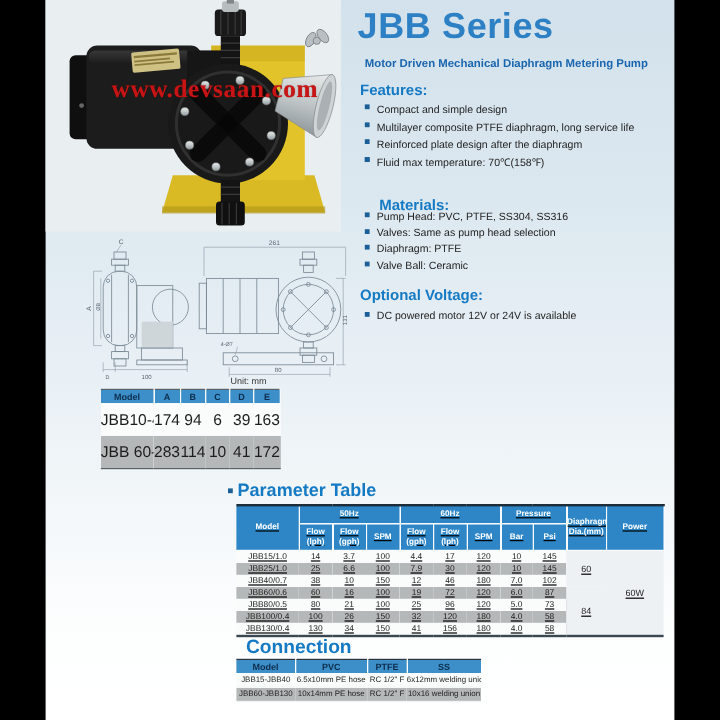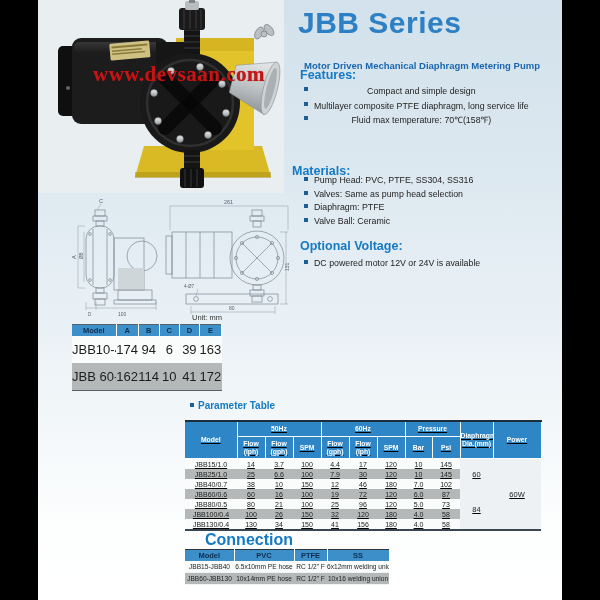--- a/index.html
+++ b/index.html
@@ -10,44 +10,44 @@
   #bar-right{left:562px;width:38px;}
   #content{position:absolute;left:38px;top:0;width:524px;height:600px;
     background:linear-gradient(180deg,#d2e1eb 0%,#dce8f0 28%,#edf3f7 60%,#fdfefe 88%,#ffffff 100%);}
   
   #photo{position:absolute;left:0;top:0;width:246px;height:193px;background:#e9eef1;}
   #watermark{position:absolute;left:55px;top:62px;width:190px;
     font-family:"Liberation Serif",serif;font-weight:bold;font-size:21px;color:#c81414;
     text-shadow:0 0 1px rgba(120,0,0,.6);letter-spacing:.5px;white-space:nowrap;}
   
   #title{position:absolute;left:260px;top:6px;font-size:30px;font-weight:bold;color:#2d80c3;letter-spacing:.5px;}
-  #subtitle{position:absolute;left:266px;top:60px;font-size:9.5px;font-weight:bold;color:#1a66ae;}
+  #subtitle{position:absolute;left:266px;top:48px;font-size:9.5px;font-weight:bold;color:#1a66ae;}
   .sec-head{position:absolute;font-size:12.5px;font-weight:bold;color:#157ac4;}
   .blist{position:absolute;left:266px;margin:0;padding:0;list-style:none;}
   .blist li{position:relative;padding-left:10px;font-size:8.8px;color:#232323;}
   .sq{position:absolute;left:0;top:3px;width:4px;height:4px;background:#1c5f96;display:inline-block;}
-  #features-list li{line-height:14.5px;text-align:center;}
+  #features-list li{line-height:14.5px;}
   #materials-list li,#voltage-list li{line-height:13.5px;}
   
   #drawing{position:absolute;left:0;top:196px;width:256px;height:122px;}
   #unit-label{position:absolute;left:34px;top:313px;width:150px;text-align:right;
     font-size:7.5px;color:#333;}
   
-  table{border-collapse:collapse;table-layout:fixed;}
+  table{border-collapse:collapse;table-layout:fixed;margin-left:12px;}
   td,th{padding:0;text-align:center;overflow:hidden;white-space:nowrap;}
   .hdr-dark th{background:#3c8fc8;color:#0e2d4e;font-weight:bold;font-size:7.5px;
     border-right:1px solid rgba(255,255,255,.75);height:11px;}
   tbody tr{background:#fafcfc;}
   tbody tr.alt{background:#b5b8b8;}
   
   #dim-table{position:absolute;left:34px;top:324px;width:150px;
     border-top:1px solid #55606a;border-bottom:1.5px solid #5a6068;}
   #dim-table td{font-size:13px;color:#1d1d1d;height:27px;}
   
-  #param-head{left:152px;top:400px;font-size:10px;}
+  #param-head{left:152px;top:400px;font-size:15px;}
   #param-head .sq{position:static;margin-right:4px;vertical-align:2px;background:#1c5f96;}
   #param-table{position:absolute;left:147px;top:420px;width:356px;
     border-top:2px solid #1d2e3a;border-bottom:2px solid #3a4750;text-decoration:underline;}
   #param-table th{background:#2e86c6;color:#fff;border-right:1px solid rgba(255,255,255,.55);
     border-bottom:1px solid rgba(255,255,255,.55);font-size:6.8px;font-weight:bold;
     white-space:normal;line-height:1.15;}
   #param-table tr.grp th{height:14px;}
   #param-table tr.sub th{height:21px;}
   #param-table td{font-size:7px;color:#1b1b1b;height:10px;}
   #param-table td.merge{background:#edf1f3;font-size:7.5px;color:#222;}
@@ -173,26 +173,26 @@
       </g>
     </svg>
     <div id="watermark">www.devsaan.com</div>
   </div>
   <div id="subtitle">Motor Driven Mechanical Diaphragm Metering Pump</div>
 
   <div class="sec-head" style="left:262px;top:68px;">Features:</div>
   <ul class="blist" id="features-list" style="top:84px;">
     <li><span class="sq"></span><span>Compact and simple design</span></li>
     <li><span class="sq"></span><span>Multilayer composite PTFE diaphragm, long service life</span></li>
-    <li><span class="sq"></span></li>
+    <li><span class="sq"></span><span>Reinforced plate design after the diaphragm</span></li>
     <li><span class="sq"></span></li>
     <li><span class="sq"></span><span>Fluid max temperature: 70℃(158℉)</span></li>
   </ul>
 
-  <div class="sec-head" style="left:254px;top:164px;">Materials:</div>
+  <div class="sec-head" style="left:278px;top:164px;">Materials:</div>
   <ul class="blist" id="materials-list" style="top:174px;">
     <li><span class="sq"></span><span>Pump Head: PVC, PTFE, SS304, SS316</span></li>
     <li><span class="sq"></span><span>Valves: Same as pump head selection</span></li>
     <li><span class="sq"></span><span>Diaphragm: PTFE</span></li>
     <li><span class="sq"></span><span>Valve Ball: Ceramic</span></li>
   </ul>
 
   <div class="sec-head" style="left:262px;top:239px;">Optional Voltage:</div>
   <ul class="blist" id="voltage-list" style="top:257px;">
     <li><span class="sq"></span><span>DC powered motor 12V or 24V is available</span></li>
@@ -312,21 +312,21 @@
       <tr>
         <td>JBB10-40</td>
           <td>174</td>
           <td>94</td>
           <td>6</td>
           <td>39</td>
           <td>163</td>
       </tr>
       <tr class="alt">
         <td>JBB 60-130</td>
-          <td>162</td>
+          <td>283</td>
           <td>114</td>
           <td>10</td>
           <td>41</td>
           <td>172</td>
       </tr>
     </tbody>
   </table>
 
   <div class="sec-head" id="param-head"><span class="sq"></span><span>Parameter Table</span></div>
   <table id="param-table">

